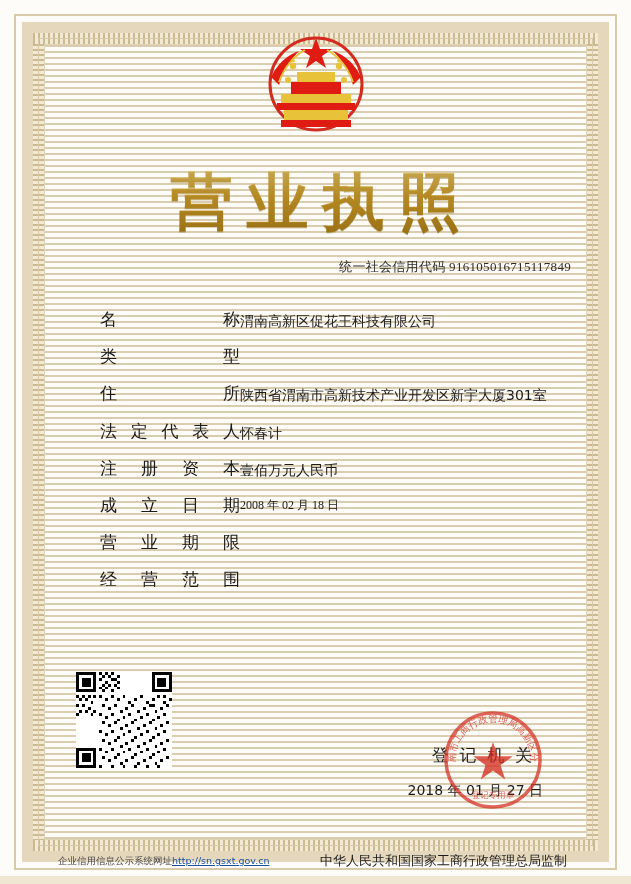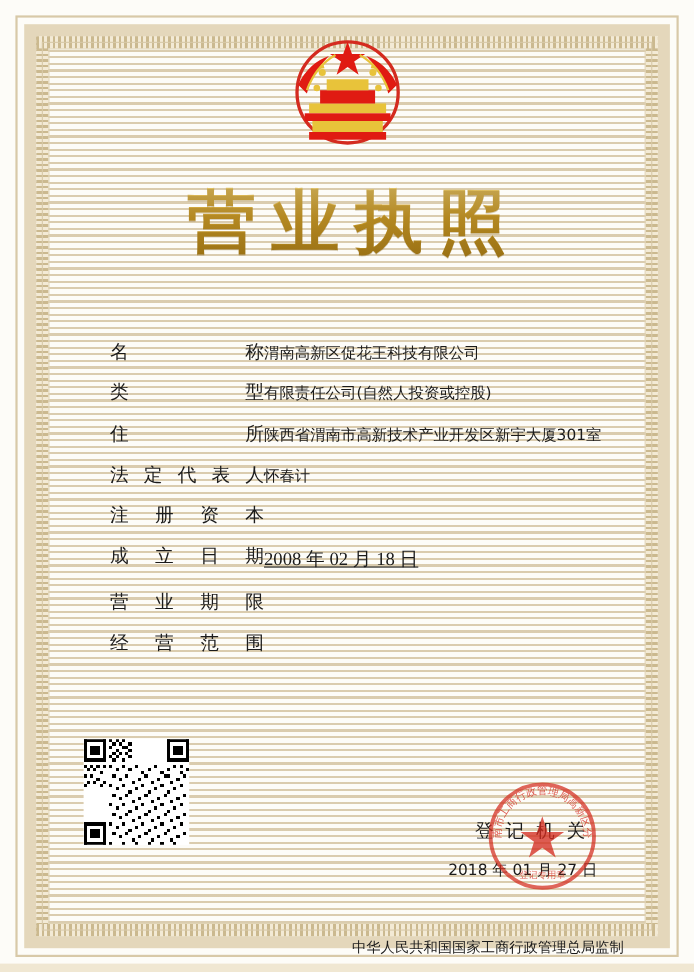--- a/index.html
+++ b/index.html
@@ -97,21 +97,21 @@
     font-weight:500;
   }
   .label span{display:inline-block;}
   .value{
     font-size:14px;color:#1b1b1b;
     font-family:"DejaVu Sans", sans-serif;
     line-height:1.45;
     padding-top:3px;
   }
   .value.small{font-size:12.5px;line-height:1.7;max-width:300px;}
-  .value.date{font-family:"Liberation Serif", serif;font-size:17px;text-decoration:underline;}
+  .value.date{font-family:"Liberation Serif", serif;font-size:12px;}
 
   
   .qr{
     position:absolute;left:76px;top:672px;
     width:96px;height:96px;
     background:#fff;
   }
   .qr svg{display:block;}
 
   
@@ -182,37 +182,40 @@
       <path d="M104 55 q-10 -20 -28 -26 q16 16 20 34 z" fill="#e01b12"></path>
       <g stroke="#e8c33a" stroke-width="2" fill="none">
         <path d="M22 60 q8 -22 26 -32"></path>
         <path d="M96 60 q-8 -22 -26 -32"></path>
       </g>
     </svg>
   </div>
 
   <div class="title">营业执照</div>
 
+  <div class="credit-code">
+    <span>统一社会信用代码</span>
+    <span>916105016715117849</span>
+  </div>
 
   <div class="fields">
 
     <div class="row">
       <div class="label">
         <span>名</span>
         <span>称</span>
       </div>
       <div class="value">渭南高新区促花王科技有限公司</div>
     </div>
 
     <div class="row">
       <div class="label">
         <span>类</span>
         <span>型</span>
       </div>
-      <div class="value">有限责任公司(自然人投资或控股)</div>
     </div>
 
     <div class="row">
       <div class="label">
         <span>住</span>
         <span>所</span>
       </div>
       <div class="value">陕西省渭南市高新技术产业开发区新宇大厦301室</div>
     </div>
 
@@ -227,20 +230,21 @@
       <div class="value">怀春计</div>
     </div>
 
     <div class="row">
       <div class="label">
         <span>注</span>
         <span>册</span>
         <span>资</span>
         <span>本</span>
       </div>
+      <div class="value">壹佰万元人民币</div>
     </div>
 
     <div class="row">
       <div class="label">
         <span>成</span>
         <span>立</span>
         <span>日</span>
         <span>期</span>
       </div>
       <div class="value date">2008 年 02 月 18 日</div>
@@ -439,16 +443,19 @@
       </defs>
       <circle cx="60" cy="60" r="47" fill="none" stroke="#d42b1f" stroke-width="3.5" opacity=".85"></circle>
       <text font-size="9.5" fill="#d42b1f" font-family="DejaVu Sans, sans-serif" opacity=".9">
         <textPath href="#sealArcText" startOffset="50%" text-anchor="middle">渭南市工商行政管理局高新区分局</textPath>
       </text>
       <path d="M60 42 L64.7 56.3 L79.8 56.3 L67.5 65.2 L72.2 79.5 L60 70.6 L47.8 79.5 L52.5 65.2 L40.2 56.3 L55.3 56.3 Z" fill="#d42b1f" opacity=".9"></path>
       <text x="60" y="98" font-size="8.5" fill="#d42b1f" text-anchor="middle" font-family="DejaVu Sans, sans-serif" opacity=".85">登记专用章</text>
     </svg>
   </div>
 
+  <div class="footer-left">
+    <span>企业信用信息公示系统网址</span><span class="url">http://sn.gsxt.gov.cn</span>
+  </div>
   <div class="footer-right">中华人民共和国国家工商行政管理总局监制</div>
   <div class="footer-bar"></div>
 
 </div>
 
 </body></html>

